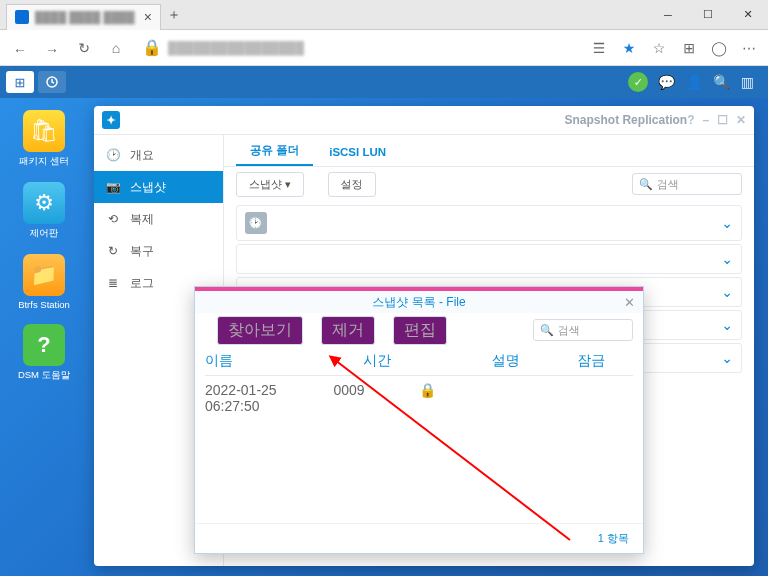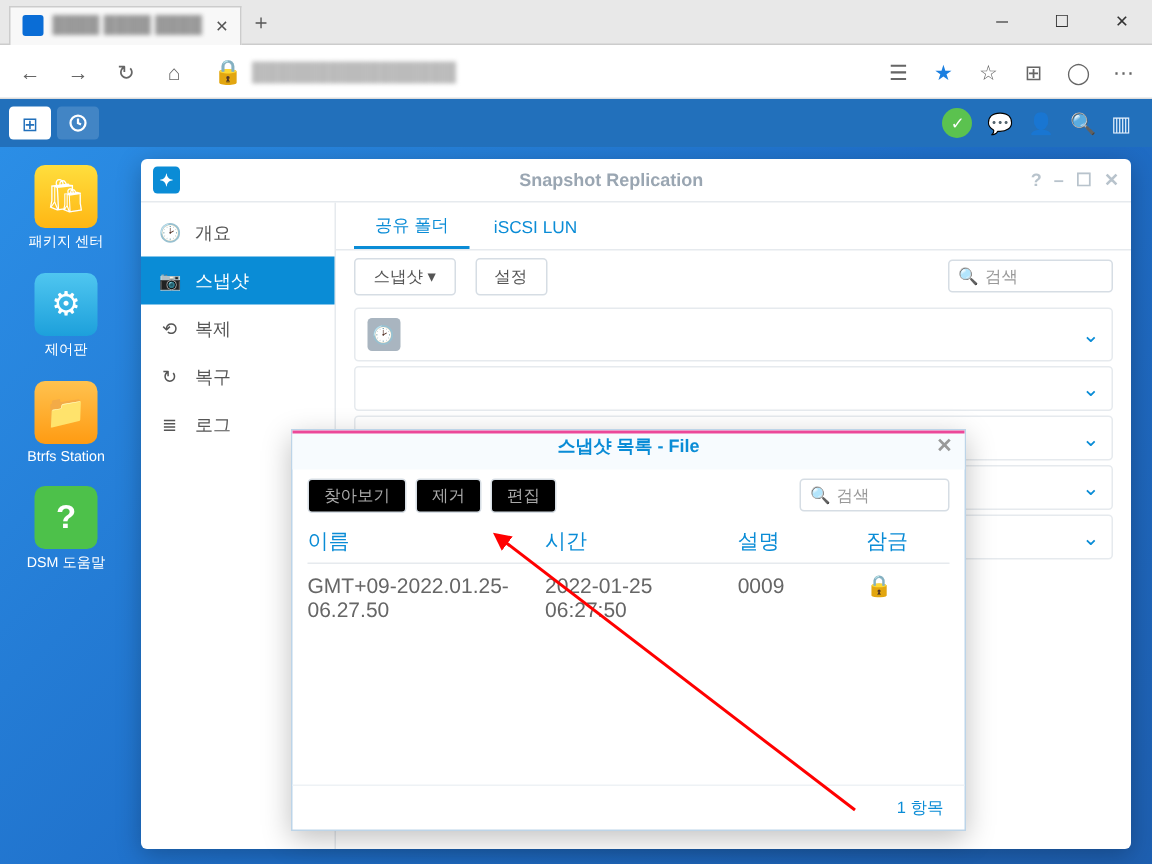--- a/index.html
+++ b/index.html
@@ -38,52 +38,52 @@
 .desk-icon .ic { width: 42px; height: 42px; margin: 0 auto 3px; border-radius: 7px; display:flex;align-items:center;justify-content:center; font-size:22px; position:relative; }
 .ic-pkg{background:linear-gradient(#ffde3d,#ffb613)}
 .ic-cp{background:linear-gradient(#4fc6f0,#1da0db)}
 .ic-fs{background:linear-gradient(#ffc24f,#ff9b12)}
 .ic-hlp{width:38px;height:38px;border-radius:50%;background:#4dc14a;color:#fff;font-weight:bold}
 
 
 .app-win { position: absolute; left: 94px; top: 8px; right: 14px; bottom: 10px; background: #fff; border-radius: 4px; box-shadow: 0 4px 16px rgba(0,0,0,0.25); display: flex; flex-direction: column; overflow:hidden; }
 .app-title { height: 28px; display: flex; align-items: center; padding: 0 8px; color: #9aa6b2; font-size: 12px; font-weight: 600; }
 .app-title .ai { width:18px;height:18px;background:#0a8cd6;border-radius:3px;margin-right:8px;display:flex;align-items:center;justify-content:center;color:#fff;font-size:11px; }
-.app-title .t { flex: 1; text-align: center; }
+.app-title .t { flex: 1; text-align: right; }
 .app-wc { display: flex; gap: 8px; color: #b8c3cc; font-size: 12px; }
 
 .app-body { flex: 1; display: flex; border-top: 1px solid #e6eaee; }
 .side { width: 130px; border-right: 1px solid #e6eaee; padding-top: 4px; }
 .side-item { height: 32px; display: flex; align-items: center; padding: 0 12px; gap: 10px; color: #555; font-size: 12px; }
 .side-item.active { background: #0a8cd6; color: #fff; }
 .side-ic { width: 14px; text-align:center; }
 
 .main { flex: 1; display: flex; flex-direction: column; }
-.tabs { height: 32px; display: flex; align-items: flex-end; padding: 0 12px; gap: 2px; border-bottom: 1px solid #e6eaee; }
+.tabs { height: 32px; display: flex; align-items: flex-end; padding: 0 12px; gap: 2px; border-bottom: 1px solid #e6eaee; font-weight: bold; }
 .tab-h { padding: 6px 14px; font-size: 11.5px; color: #0a8cd6; border-bottom: 2px solid transparent; }
 .tab-h.active { border-bottom-color: #0a8cd6; }
 
-.toolbar { height: 34px; display: flex; align-items: center; padding: 0 12px; gap: 13px; }
+.toolbar { height: 34px; display: flex; align-items: center; padding: 0 12px; gap: 24px; }
 .tbtn { padding: 4px 12px; border: 1px solid #d6dde4; background: #fff; font-size: 11px; color: #555; border-radius: 3px; }
 .searchbox { margin-left: auto; width: 110px; height: 22px; border: 1px solid #d6dde4; border-radius: 3px; display: flex; align-items: center; padding: 0 6px; font-size: 11px; color: #999; gap: 4px; }
 
 .folder-list { padding: 4px 12px; }
 .frow { display: flex; align-items: center; padding: 6px 8px; border: 1px solid #e6eaee; border-radius: 3px; margin-bottom: 3px; font-size: 11px; color: #555; }
 .fic { width: 22px; height: 22px; background: #a9b5c0; border-radius:3px; margin-right:8px; display:flex;align-items:center;justify-content:center;color:#fff;font-size:12px; }
 .fname { color: #bbb; filter: blur(1.5px); margin-right: 6px; }
 .fwarn { color: #ea8b1e; font-size: 10.5px; }
 .fsub { color: #888; font-size: 10.5px; }
 .fexp { margin-left: auto; color: #0a8cd6; font-size: 14px; }
 
 
 .dialog { position: absolute; left: 194px; top: 188px; width: 450px; height: 268px; background: #fff; border: 1px solid #bcd4e8; box-shadow: 0 5px 18px rgba(0,0,0,0.25); display: flex; flex-direction: column; }
-.dlg-title { height: 26px; border-top: 2px solid #ec4899; background:#f7fbfe; display: flex; align-items: flex-start; justify-content: center; color: #0a8cd6; font-size: 12px; font-weight: 700; position: relative; }
+.dlg-title { height: 26px; border-top: 4px solid #ec4899; background:#f7fbfe; display: flex; align-items: center; justify-content: center; color: #0a8cd6; font-size: 12px; font-weight: 400; position: relative; }
 .dlg-close { position: absolute; right: 8px; color: #999; font-size: 13px; }
 .dlg-tool { height: 34px; display: flex; align-items: center; padding: 0 10px; gap: 6px; }
-.dbtn { padding: 3px 10px; border: 1px solid #d6dde4; background: #000000; font-size: 11px; color: #aaa; border-radius: 3px; }
+.dbtn { padding: 3px 10px; border: 1px solid #d6dde4; background: #701a75; font-size: 16px; color: #aaa; border-radius: 3px; margin-left: 12px; }
 .dlg-table { flex: 1; padding: 0 10px; font-size: 14px; }
 .thead { display: flex; color: #0a8cd6; border-bottom: 1px solid #e6eaee; padding: 5px 0; }
 .c1{width:37%}.c2{width:30%}.c3{width:20%}.c4{width:13%}
 .trow { display: flex; padding: 6px 0; color: #666; }
 .lock-ic{color:#f0a020}
 .dlg-foot { height: 30px; display: flex; align-items: center; justify-content: flex-end; padding: 0 14px; color: #0a8cd6; font-size: 11px; border-top: 1px solid #eef2f5; }
 
 
 .arrow { position: absolute; left: 320px; top: 252px; pointer-events: none; }
 </style>
@@ -232,21 +232,20 @@
         </div>
     </div>
     <div class="dlg-table">
       <div class="thead">
         <div class="c1">이름</div>
         <div class="c2">시간</div>
         <div class="c3">설명</div>
         <div class="c4">잠금</div>
       </div>
       <div class="trow">
-        <div class="c1">GMT+09-2022.01.25-06.27.50</div>
         <div class="c2">2022-01-25 06:27:50</div>
         <div class="c3">0009</div>
         <div class="c4 lock-ic">🔒</div>
       </div>
     </div>
     <div class="dlg-foot">
       <span>1 항목</span>
     </div>
   </div>
 

